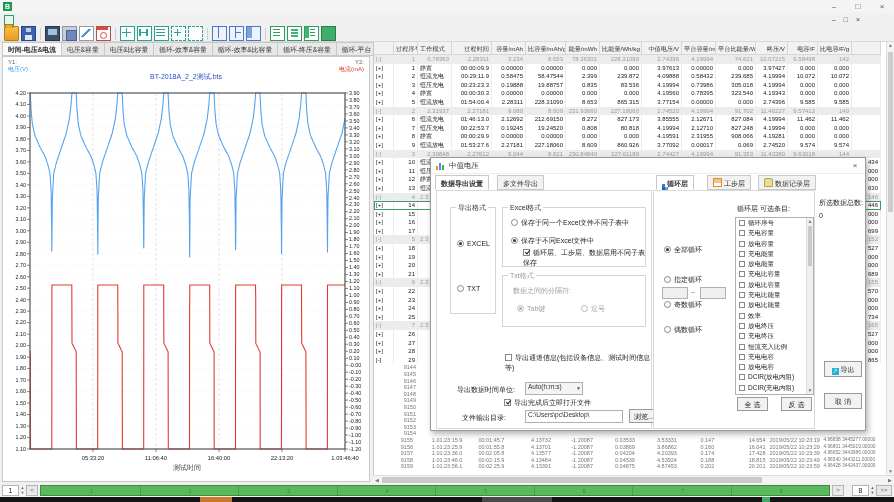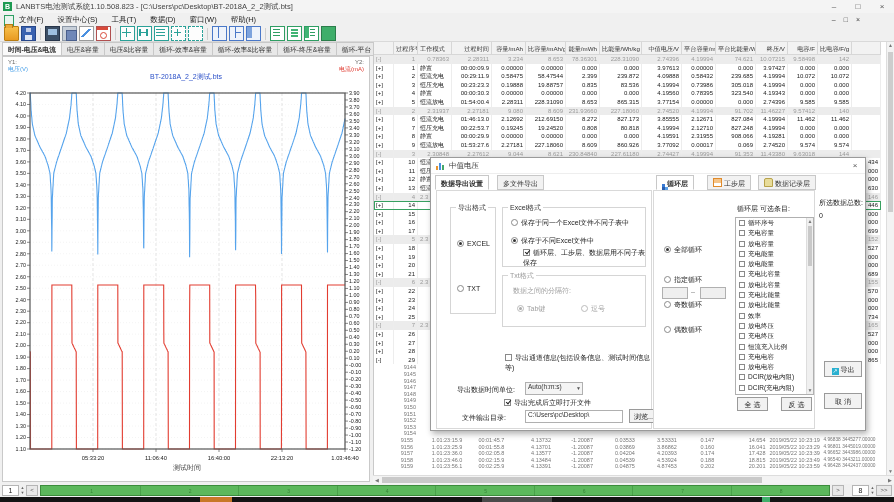--- a/index.html
+++ b/index.html
@@ -127,29 +127,27 @@
   #cycle-listbox{position:absolute;border:1px solid #b0b0b0;background:#fff;overflow:hidden;}
   .li-item{height:10.3px;line-height:10.3px;font-size:6.5px;color:#222;padding-left:3px;white-space:nowrap;}
   #list-scroll{position:absolute;right:0;top:0;width:7px;height:100%;background:#f0f0f0;border-left:1px solid #ddd;box-sizing:border-box;}
   .export-ico{display:inline-block;width:7px;height:7px;background:#2ab0d0;color:#fff;font-size:6px;line-height:7px;vertical-align:-1px;margin-right:2px;}
 </style>
 </head>
 <body>
 
 <div class="abs" id="titlebar">
   <div class="abs" id="app-icon">B</div>
-  <div class="abs" id="title-text">LANBTS电池测试系统1.10.508.823 - [C:\Users\pc\Desktop\BT-2018A_2_2测试.bts]</div>
   <div class="abs wbtn" style="right:48px;">–</div>
   <div class="abs wbtn" style="right:24px;">□</div>
   <div class="abs wbtn" style="right:0;">×</div>
 </div>
 
 <div class="abs" id="menubar">
   <div class="abs" id="mdi-doc-icon"></div>
-  <div id="menu-items" style="position:absolute;left:12px;top:0;"><span class="menu-item">文件(F)</span><span class="menu-item">设置中心(S)</span><span class="menu-item">工具(T)</span><span class="menu-item">数据(D)</span><span class="menu-item">窗口(W)</span><span class="menu-item">帮助(H)</span></div>
   <div class="abs" id="mdi-ctrls">
     <span>–</span><span>□</span><span>×</span>
   </div>
 </div>
 
 <div class="abs" id="toolbar">
     <span class="tico i-open"></span>
     <span class="tico i-save"></span>
     <span class="tsep"></span>
     <span class="tico i-monitor"></span>

